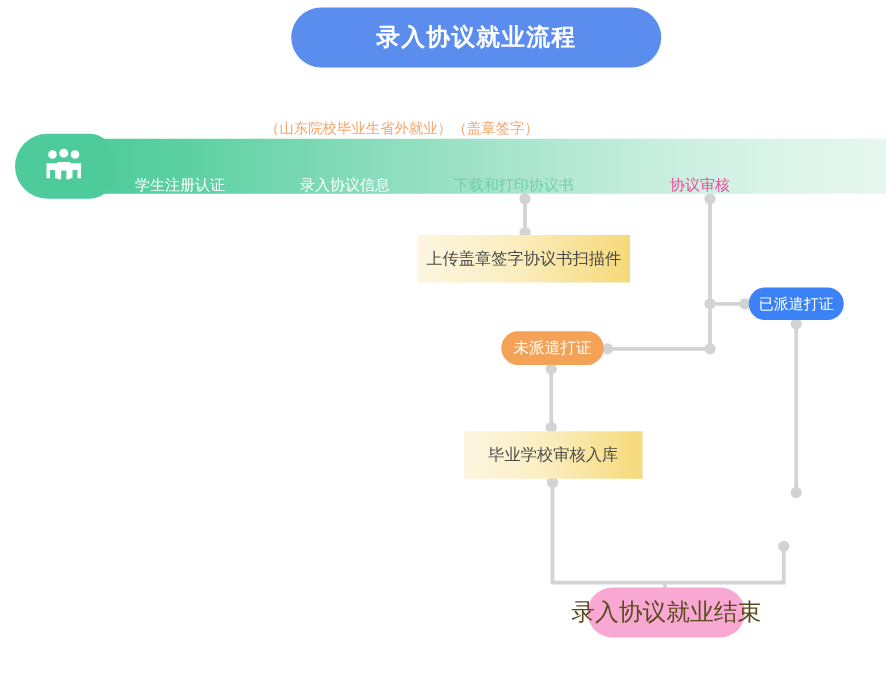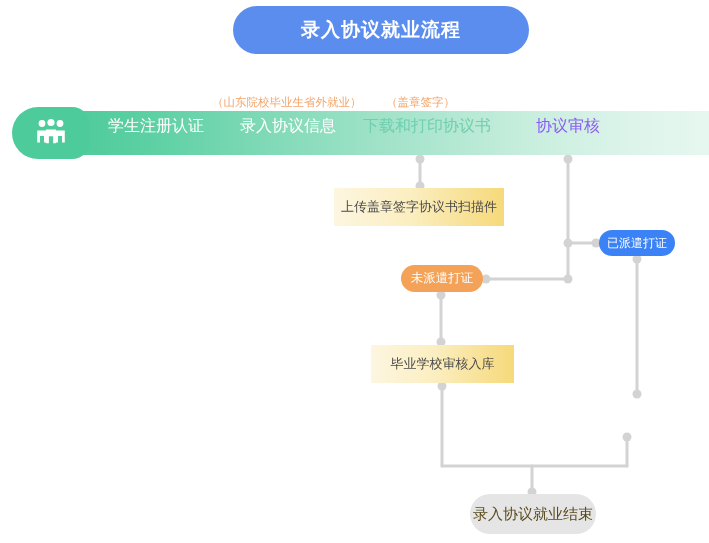--- a/index.html
+++ b/index.html
@@ -39,21 +39,21 @@
   }
 
   
   .annot {
     position: absolute;
     color: #f2a56a;
     font-size: 11.5px;
     white-space: nowrap;
   }
   .annot-1 { left: 212px; top: 95px; }
-  .annot-2 { left: 386px; top: 95px; }
+  .annot-2 { left: 362px; top: 95px; }
 
   
   .stage-cap {
     position: absolute;
     left: 12px;
     top: 107px;
     width: 78px;
     height: 52px;
     border-radius: 26px 18px 18px 26px;
     background: #4ecb9a;
@@ -75,29 +75,29 @@
                 #5cd0a3 12%,
                 #7ed9b6 30%,
                 #a6e4cc 52%,
                 #c8eede 72%,
                 #ddf4ea 88%,
                 #e6f7f0 100%);
     z-index: 1;
   }
   .stage-label {
     position: absolute;
-    top: 116px;
-    font-size: 16px;
+    top: 140px;
+    font-size: 12px;
     white-space: nowrap;
     z-index: 2;
   }
   .stage-label.l1 { left: 108px; color: #ffffff; }
   .stage-label.l2 { left: 240px; color: #ffffff; }
   .stage-label.l3 { left: 363px; color: #6fcfae; }
-  .stage-label.l4 { left: 536px; color: #8b5cf6; }
+  .stage-label.l4 { left: 536px; color: #ec4899; }
 
   
   #wires {
     position: absolute;
     left: 0;
     top: 0;
     width: 709px;
     height: 543px;
     z-index: 1;
     pointer-events: none;
@@ -166,27 +166,27 @@
     left: 599px;
     top: 230px;
     width: 76px;
     height: 26px;
     border-radius: 13px;
     background: #3b82f6;
     font-size: 12px;
   }
   .pill-end {
     left: 470px;
-    top: 494px;
+    top: 470px;
     width: 126px;
     height: 40px;
     border-radius: 20px;
-    background: #e5e5e5;
+    background: #f9a8d4;
     color: #5a4a1d;
-    font-size: 15px;
+    font-size: 19px;
   }
 </style>
 </head>
 <body>
 
 <div id="canvas">
 
   <div class="title-pill">录入协议就业流程</div>
 
   <div class="annot annot-1">（山东院校毕业生省外就业）</div>

